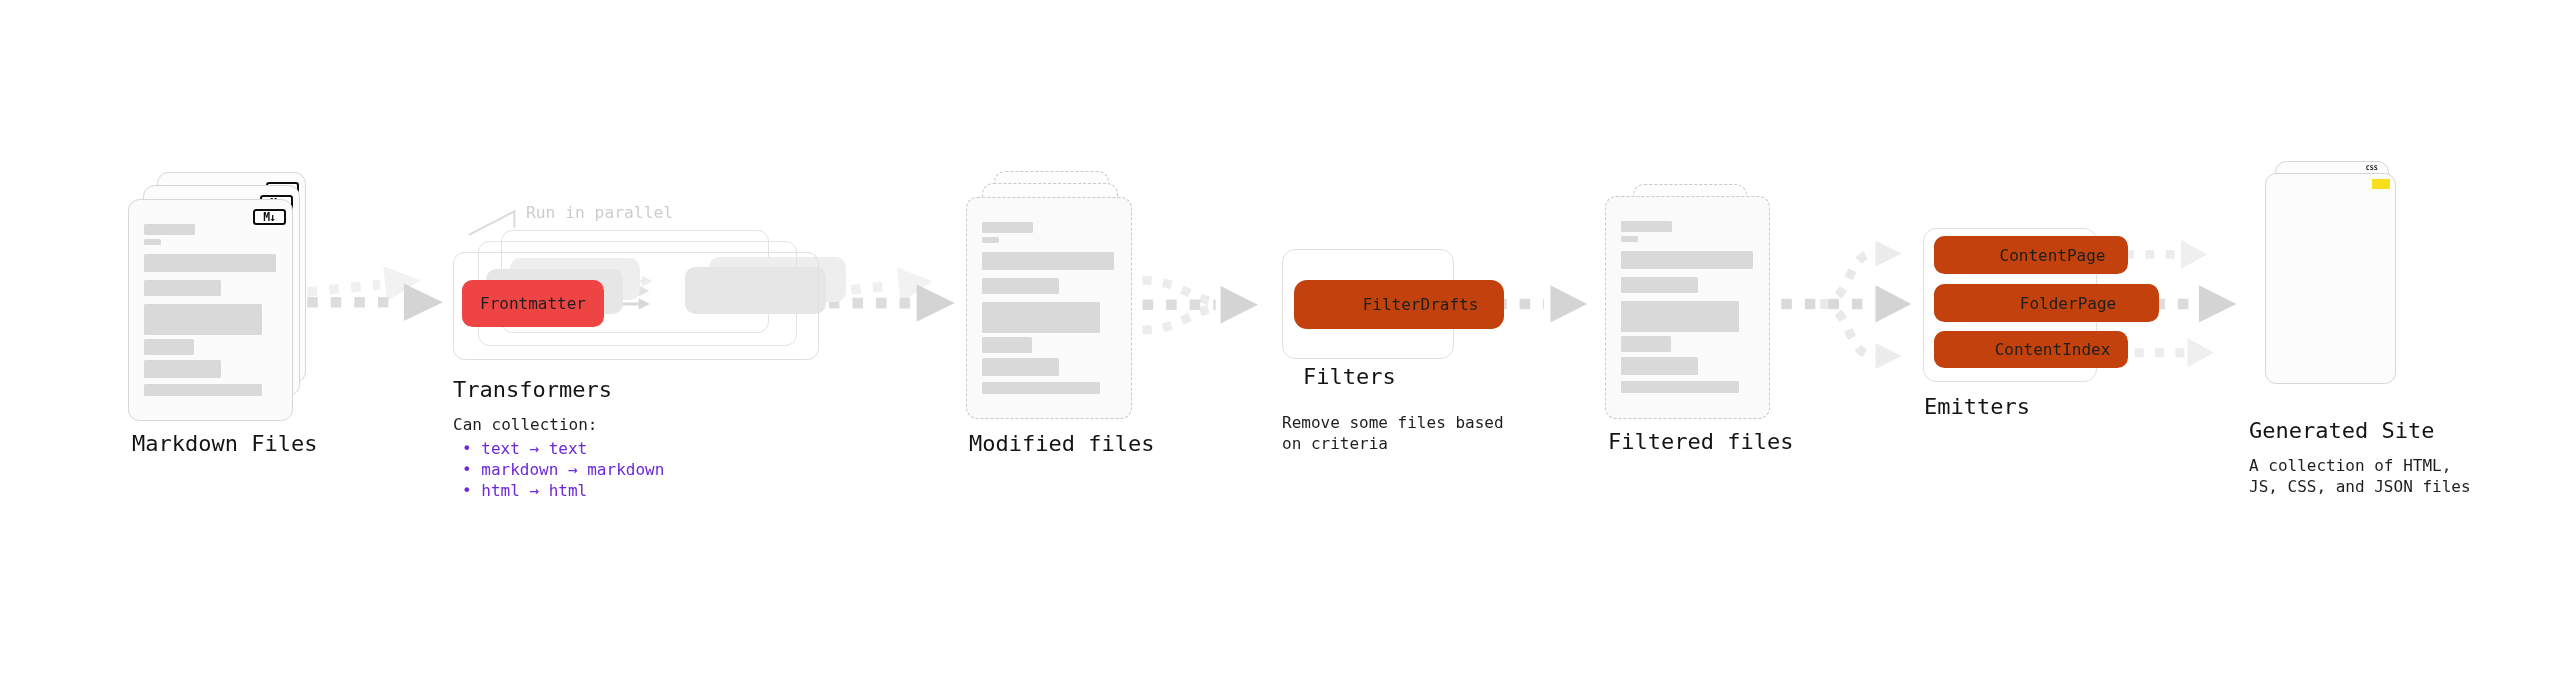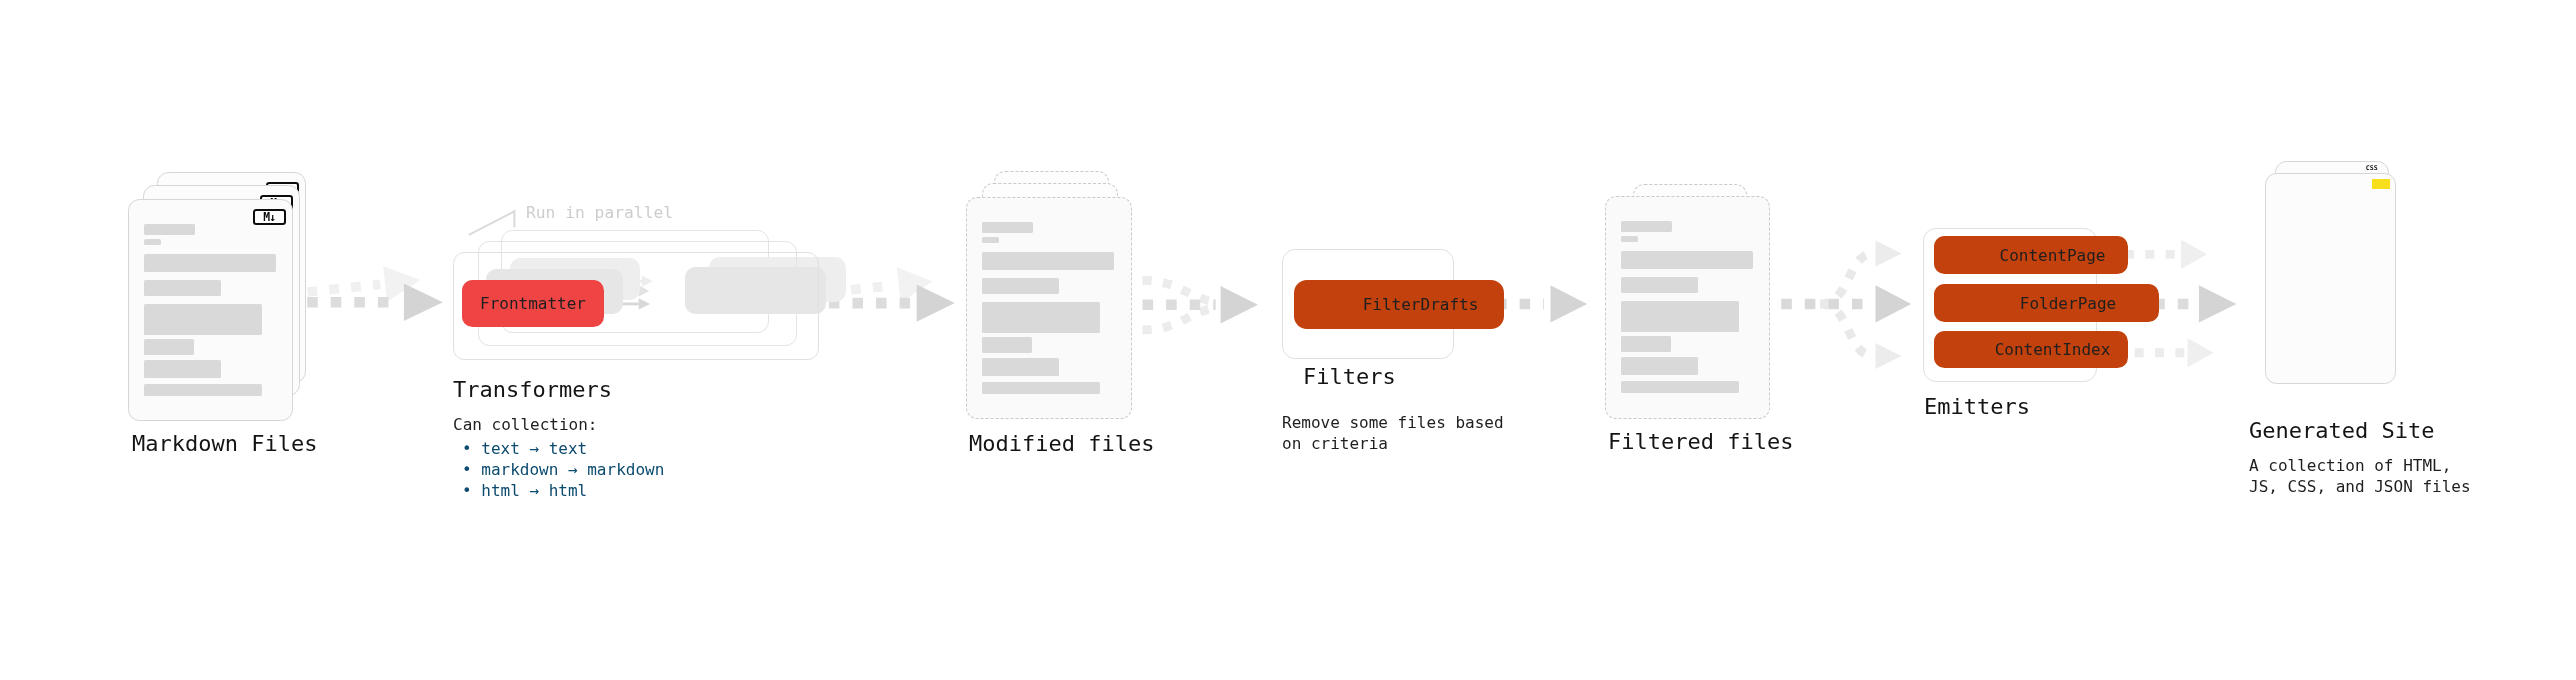--- a/index.html
+++ b/index.html
@@ -24,21 +24,21 @@
   .frame{position:absolute;border:1.6px solid #e3e3e3;border-radius:11.4px;background:transparent;box-sizing:border-box;}
   .panel{position:absolute;border:1.6px solid #e0e0e0;border-radius:13px;background:#fff;box-sizing:border-box;}
   .chip{position:absolute;background:#ef4444;border-radius:10.6px;display:flex;align-items:center;justify-content:center;
         color:#1f1f1f;font-size:16px;}
   .chip.ghost1{background:#e6e6e6;}
   .chip.ghost2{background:#eeeeee;}
   .chip.btn{background:#c2410c;padding-left:43px;}
 
   .label{position:absolute;font-size:22px;color:#141414;white-space:nowrap;}
   .desc{position:absolute;font-size:16px;line-height:21px;color:#1e1e1e;white-space:pre-line;}
-  .bullet-line{position:absolute;font-size:16px;color:#0c4a6e;white-space:pre;}
+  .bullet-line{position:absolute;font-size:16px;color:#6d28d9;white-space:pre;}
   .annotation{position:absolute;font-size:16.3px;color:#cdcdcd;white-space:nowrap;}
 
   
   .css-badge{position:absolute;right:7.3px;top:3.3px;width:18px;text-align:center;}
   .css-word{display:block;font-size:6.5px;font-weight:bold;color:#111;line-height:6.5px;letter-spacing:0;}
   .css-bar{width:18px;height:3.3px;background:var(--css-blue,#2b6ef2);margin-top:0.8px;}
   .js-badge{position:absolute;right:4.9px;top:4.9px;width:18px;height:10.6px;background:var(--js-yellow,#f7df1e);}
   .html5-badge{position:absolute;right:8.1px;top:3.3px;width:21px;text-align:center;}
   .html5-word{font-size:7.3px;font-weight:bold;color:#111;line-height:8.1px;letter-spacing:0;}
   .html5-shield{width:21px;height:23px;margin-top:0.8px;color:#fff;font-size:14px;font-weight:bold;

